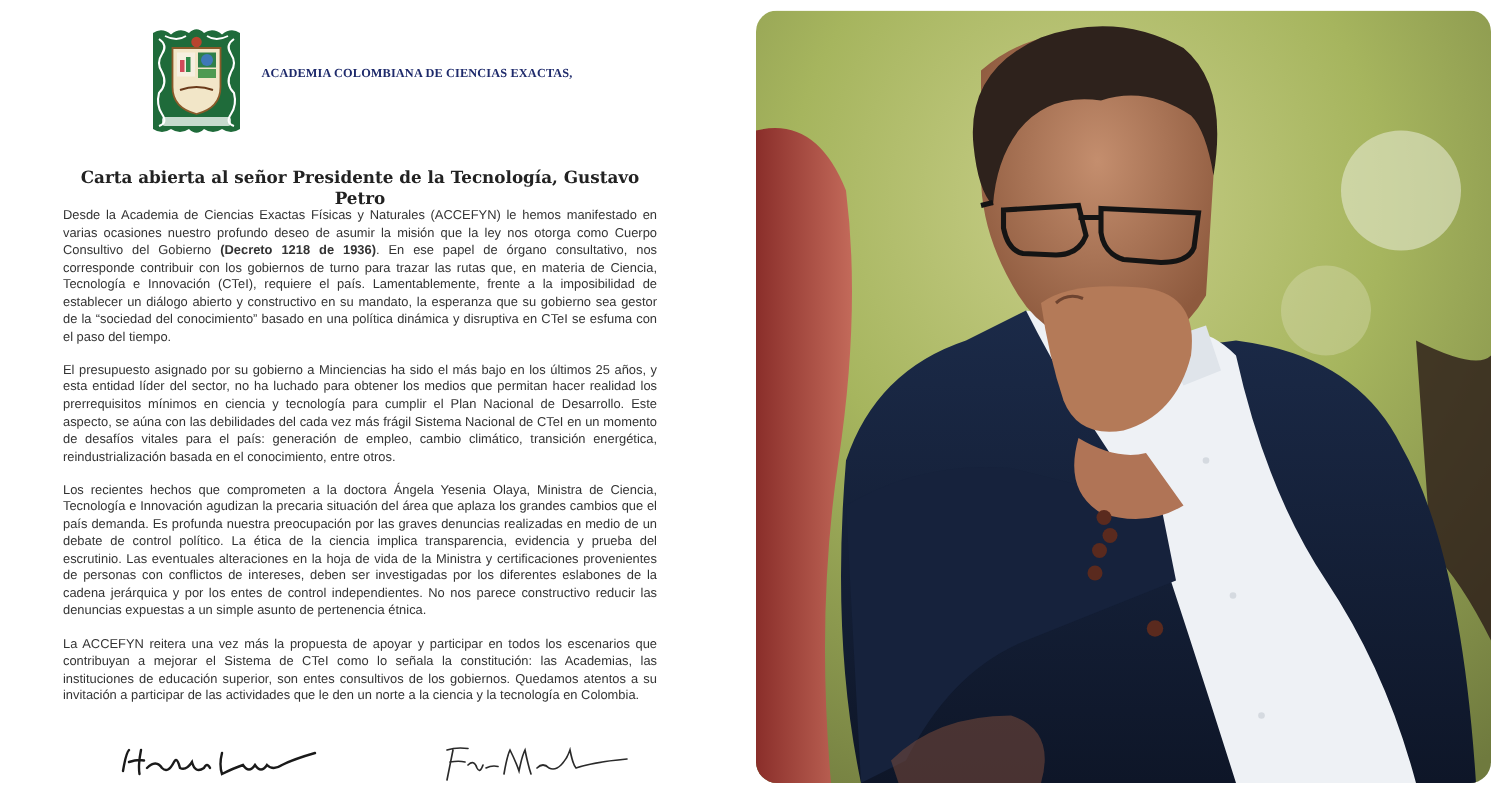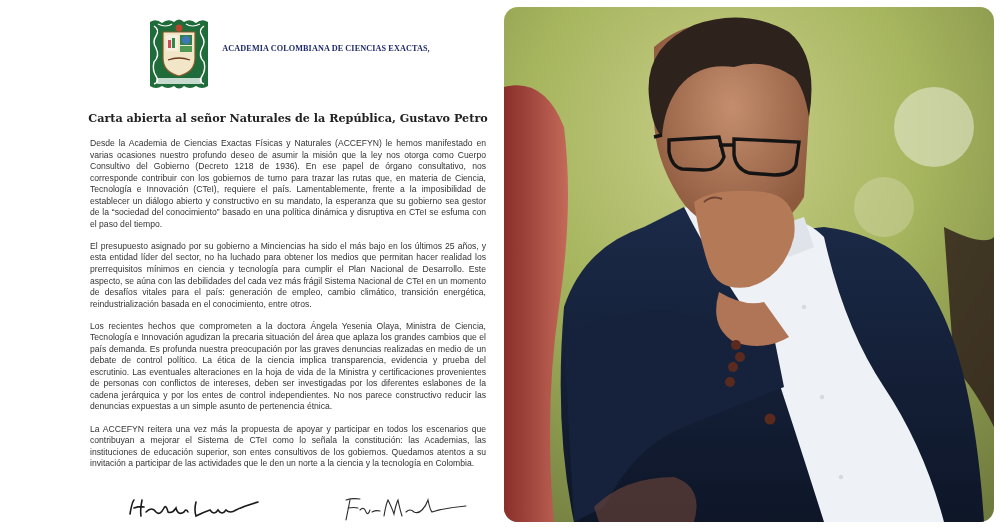--- a/index.html
+++ b/index.html
@@ -1,23 +1,23 @@
 <!DOCTYPE html>
 <html><head>
 <meta charset="utf-8">
 <style>
   html, body { margin:0; padding:0; }
   body { width:1000px; height:530px; background:#ffffff; position:relative; overflow:hidden; font-family:"Liberation Sans", sans-serif; }
-  .letter { position:absolute; left:0; top:0; width:480px; height:530px; background:#fff;margin-left:48px; }
+  .letter { position:absolute; left:0; top:0; width:480px; height:530px; background:#fff; }
   .crest { position:absolute; left:98px; top:16px; width:66px; height:76px; }
   .academy-name { position:absolute; left:168px; top:44px; width:220px; text-align:center; font-family:"Liberation Serif", serif; font-weight:bold; font-size:8.2px; line-height:10px; color:#1e2a6b; letter-spacing:0.1px; }
   .letter-title { position:absolute; left:40px; top:111px; width:400px; text-align:center; font-family:"DejaVu Serif", serif; font-weight:bold; font-size:11.2px; color:#222; }
   .body { position:absolute; left:42px; top:138px; width:396px; font-family:"Liberation Sans", sans-serif; font-size:8.6px; line-height:11.55px; color:#333; text-align:justify; }
   .body p { margin:0 0 10.5px 0; }
-  .body p .b { font-weight:normal; }
+  .body p .b { font-weight:bold; }
   .sig { position:absolute; top:494px; height:30px; }
   .photo { position:absolute; left:504px; top:7px; width:490px; height:515px; border-radius:14px; overflow:hidden; }
 </style>
 </head>
 <body>
 
 <div class="letter">
   <svg class="crest" viewBox="0 0 66 76">
     <rect x="1" y="1" width="64" height="74" fill="#ffffff"></rect>
     <path d="M4 6 Q10 2 16 7 Q22 2 28 6 Q33 1 38 6 Q44 2 50 7 Q56 2 62 6 L62 70 Q56 74 50 70 Q44 74 38 70 Q33 75 28 70 Q22 74 16 70 Q10 74 4 70 Z" fill="#1f6b3a"></path>
@@ -33,21 +33,21 @@
     <rect x="34" y="30" width="12" height="6" fill="#4e9a52"></rect>
     <path d="M22 44 Q33 40 44 44" stroke="#6a3a1a" stroke-width="1.3" fill="none"></path>
     <circle cx="33" cy="12" r="3.5" fill="#b8452e"></circle>
     <rect x="10" y="62" width="46" height="6" rx="2" fill="#ffffff" opacity="0.75"></rect>
   </svg>
 
   <div class="academy-name">
     <div>ACADEMIA COLOMBIANA DE CIENCIAS EXACTAS,</div>
   </div>
 
-  <div class="letter-title">Carta abierta al señor Naturales de la República, Gustavo Petro</div>
+  <div class="letter-title">Carta abierta al señor Presidente de la Tecnología, Gustavo Petro</div>
 
   <div class="body">
     <p><span>Desde la Academia de Ciencias Exactas Físicas y Naturales (ACCEFYN) le hemos manifestado en varias ocasiones nuestro profundo deseo de asumir la misión que la ley nos otorga como Cuerpo Consultivo del Gobierno </span><span class="b">(Decreto 1218 de 1936)</span><span>. En ese papel de órgano consultativo, nos corresponde contribuir con los gobiernos de turno para trazar las rutas que, en materia de Ciencia, Tecnología e Innovación (CTeI), requiere el país. Lamentablemente, frente a la imposibilidad de establecer un diálogo abierto y constructivo en su mandato, la esperanza que su gobierno sea gestor de la “sociedad del conocimiento” basado en una política dinámica y disruptiva en CTeI se esfuma con el paso del tiempo.</span></p>
     <p><span>El presupuesto asignado por su gobierno a Minciencias ha sido el más bajo en los últimos 25 años, y esta entidad líder del sector, no ha luchado para obtener los medios que permitan hacer realidad los prerrequisitos mínimos en ciencia y tecnología para cumplir el Plan Nacional de Desarrollo. Este aspecto, se aúna con las debilidades del cada vez más frágil Sistema Nacional de CTeI en un momento de desafíos vitales para el país: generación de empleo, cambio climático, transición energética, reindustrialización basada en el conocimiento, entre otros.</span></p>
     <p><span>Los recientes hechos que comprometen a la doctora Ángela Yesenia Olaya, Ministra de Ciencia, Tecnología e Innovación agudizan la precaria situación del área que aplaza los grandes cambios que el país demanda. Es profunda nuestra preocupación por las graves denuncias realizadas en medio de un debate de control político. La ética de la ciencia implica transparencia, evidencia y prueba del escrutinio. Las eventuales alteraciones en la hoja de vida de la Ministra y certificaciones provenientes de personas con conflictos de intereses, deben ser investigadas por los diferentes eslabones de la cadena jerárquica y por los entes de control independientes. No nos parece constructivo reducir las denuncias expuestas a un simple asunto de pertenencia étnica.</span></p>
     <p><span> La ACCEFYN reitera una vez más la propuesta de apoyar y participar en todos los escenarios que contribuyan a mejorar el Sistema de CTeI como lo señala la constitución: las Academias, las instituciones de educación superior, son entes consultivos de los gobiernos. Quedamos atentos a su invitación a participar de las actividades que le den un norte a la ciencia y la tecnología en Colombia.</span></p>
   </div>
 
   <svg class="sig" style="left:78px;width:140px;" viewBox="0 0 140 30">
     <path d="M4 20 Q6 8 8 6 M8 14 Q14 12 18 13 M16 6 Q14 16 15 22 M20 18 Q26 12 30 18 Q34 22 38 14 Q40 10 42 18 Q46 20 50 14 Q52 22 58 18 Q60 14 62 18" stroke="#1a1a1a" stroke-width="1.6" fill="none" stroke-linecap="round"></path>

